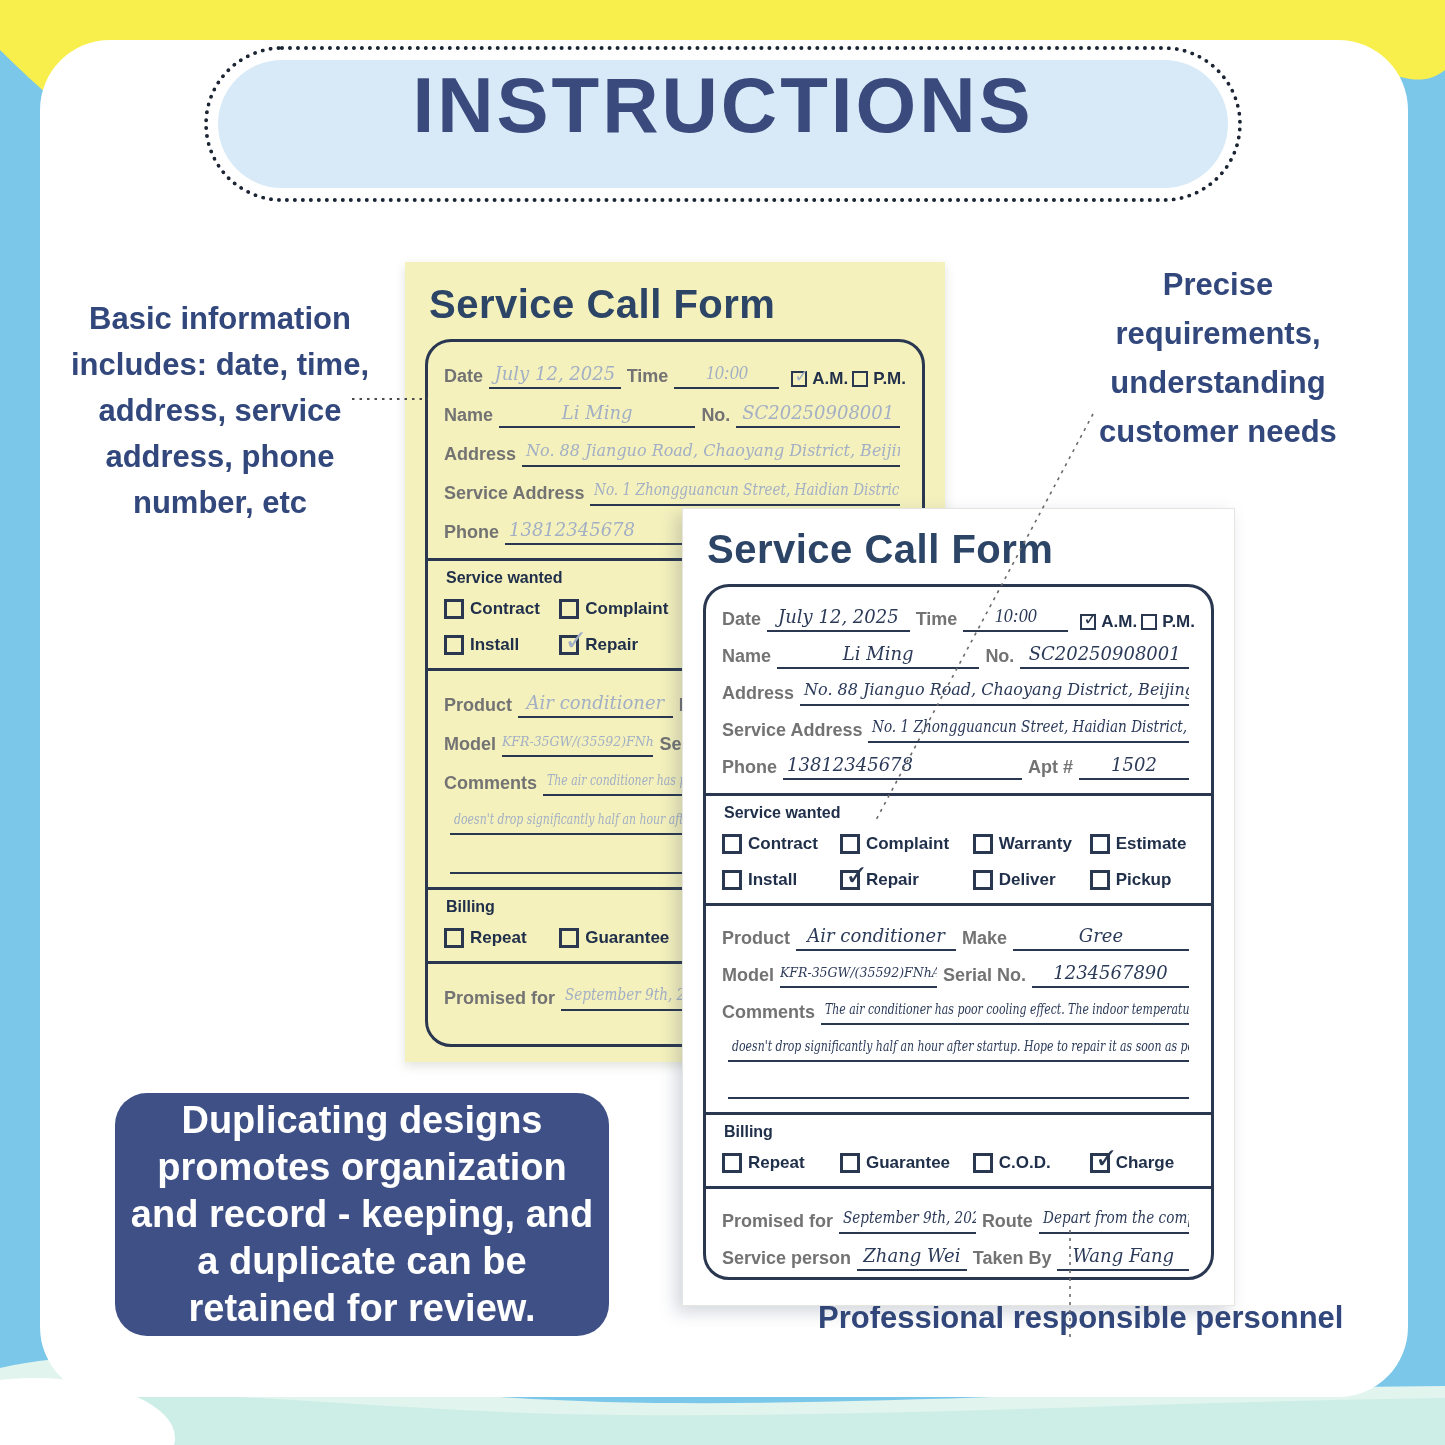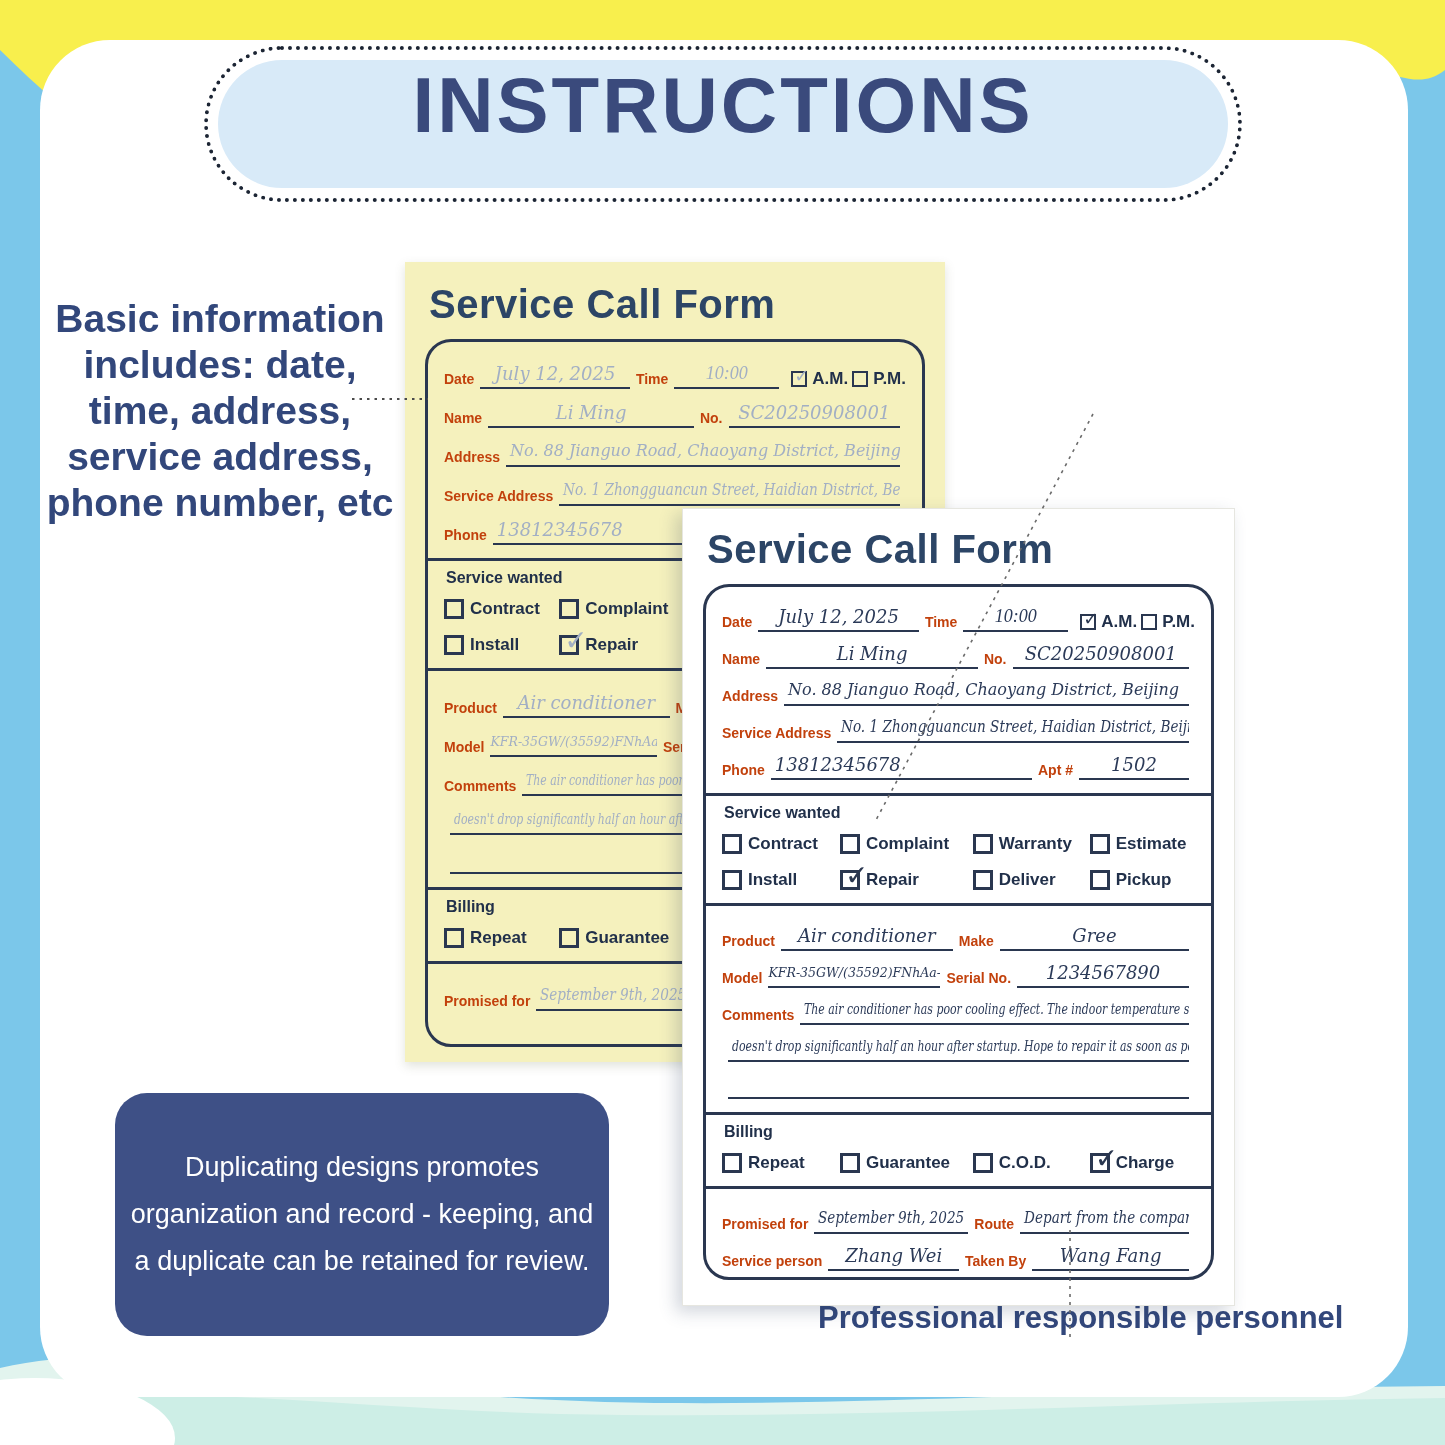--- a/index.html
+++ b/index.html
@@ -13,46 +13,46 @@
 
   
   .title-ring{position:absolute;left:204px;top:46px;width:1038px;height:156px;
         border:4px dotted #1c2534;border-radius:84px;padding:10px;box-sizing:border-box;z-index:2;}
   .title-pill{width:100%;height:100%;background:#d8eaf8;border-radius:70px;
         display:flex;align-items:flex-start;justify-content:center;}
   .title-text{font-size:78px;font-weight:bold;letter-spacing:3px;color:#3a4a7c;}
 
   
   .note{position:absolute;z-index:2;font-weight:bold;color:#32477b;text-align:center;}
-  .note-left{left:46px;top:296px;width:348px;font-size:39px;line-height:46px;}
+  .note-left{left:46px;top:296px;width:348px;font-size:31px;line-height:46px;}
   .note-right{left:1083px;top:260px;width:270px;font-size:31px;line-height:49px;}
   .note-bottom{left:818px;top:1300px;width:560px;font-size:31px;text-align:left;white-space:nowrap;}
 
   .promo{position:absolute;left:115px;top:1093px;width:494px;height:243px;z-index:2;
          background:#3e5086;border-radius:32px;display:flex;align-items:center;justify-content:center;}
-  .promo-text{color:#ffffff;font-weight:normal;font-size:27px;line-height:47px;text-align:center;
+  .promo-text{color:#ffffff;font-weight:bold;font-size:38px;line-height:47px;text-align:center;
          width:464px;}
 
   
   .form-paper{position:absolute;box-sizing:border-box;}
   .form-paper.yellow{left:405px;top:262px;width:540px;height:800px;background:#f5f1bd;
         padding:18px 20px 0;z-index:2;box-shadow:0 4px 10px rgba(90,100,60,.18);}
   .form-paper.white{left:682px;top:508px;width:553px;height:798px;background:#ffffff;
         padding:16px 20px 0;z-index:3;border:1px solid #e6e6e0;
         box-shadow:-6px 6px 16px rgba(50,70,100,.22);}
   .form-title{font-size:40px;font-weight:bold;color:#2c4566;margin:2px 0 12px 4px;letter-spacing:.5px;}
   .form-box{border:3px solid #2a3750;border-radius:26px;overflow:hidden;}
   .yellow .form-box{height:702px;}
   .white  .form-box{height:690px;}
   .fsection{padding:8px 16px 13px;}
   .fsection + .fsection{border-top:3px solid #2a3750;}
 
   .frow{display:flex;align-items:flex-end;margin-top:11px;}
   .yellow .frow{margin-top:13px;}
-  .flabel{font-weight:bold;font-size:14px;color:#c2410c;white-space:nowrap;padding-bottom:2px;}
+  .flabel{font-weight:bold;font-size:18px;color:#737373;white-space:nowrap;padding-bottom:2px;}
   .fvalue{flex:1;height:24px;border-bottom:2.5px solid #2a3750;text-align:center;
           overflow:hidden;white-space:nowrap;margin:0 6px;
           font-family:"DejaVu Serif",serif;font-style:italic;}
   .hw{display:inline-block;white-space:nowrap;font-size:18px;color:#2b3a58;}
   .yellow .hw{color:#a2afc4;}
   .w105{flex:0 0 105px;font-family:Liberation Serif, serif;} .w120{flex:0 0 110px;} .grow12{flex:1.2;} .grow11{flex:1.1;}
   .tleft{text-align:left;padding-left:4px;}
   .f16 .hw{font-size:16px;} .f13 .hw{font-size:12.5px;}
   .sq85 .hw{transform:scaleX(.85);transform-origin:left center;}
   .cmt .hw{font-size:14px;transform:scaleX(.78);transform-origin:left center;}
@@ -86,20 +86,21 @@
   <div class="card"></div>
 
   <div class="title-ring">
     <div class="title-pill">
       <span class="title-text">INSTRUCTIONS</span>
     </div>
   </div>
 
   <div class="note note-left">Basic information includes: date, time, address, service address, phone number, etc</div>
 
+  <div class="note note-right">Precise requirements, understanding customer needs</div>
 
   <div class="form-paper yellow">
     <div class="form-title">Service Call Form</div>
     <div class="form-box">
       <div class="fsection">
         <div class="frow">
           <span class="flabel">Date</span>
           <span class="fvalue"><span class="hw">July 12, 2025</span></span>
           <span class="flabel">Time</span>
           <span class="fvalue w105"><span class="hw">10:00</span></span>

